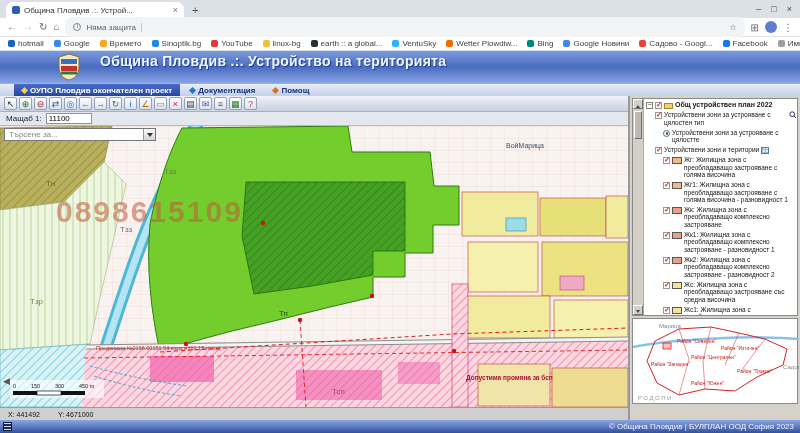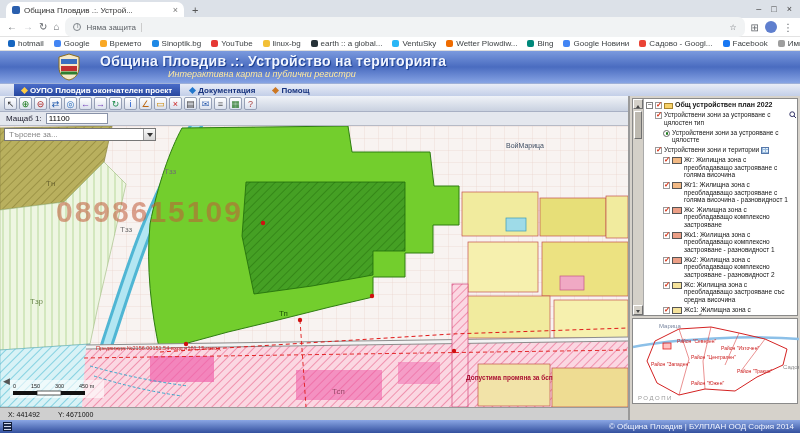--- a/index.html
+++ b/index.html
@@ -48,21 +48,21 @@
 
   
   .content { display: flex; height: 324px; }
   .leftcol { width: 628px; display: flex; flex-direction: column; }
   .rightcol { width: 172px; background: #d6d2cb; border-left: 2px solid #9a9a9a; display: flex; flex-direction: column; }
 
   .toolbar { height: 16px; background: linear-gradient(180deg,#f0f3f8,#c9d1e0); border-bottom: 1px solid #a8b0c4; display: flex; gap: 2px; align-items: center; padding: 0 4px; }
   .tool { width: 13px; height: 13px; border: 1px solid #96a0b6; border-radius: 2px; background: linear-gradient(180deg,#ffffff,#dbe1ee); font-size: 9px; line-height: 10px; text-align: center; padding: 0; }
 
   .scalerow { height: 14px; background: #e4e7ee; border-bottom: 1px solid #b6bac6; display: flex; align-items: center; gap: 4px; padding: 0 6px; font-size: 8px; color: #223; }
-  .scalerow input { width: 62px; height: 11px; font-size: 8px; border: 1px solid #8892a8; padding: 0 2px; font-family: "Liberation Sans", sans-serif; }
+  .scalerow input { width: 46px; height: 11px; font-size: 8px; border: 1px solid #8892a8; padding: 0 2px; font-family: "Liberation Sans", sans-serif; }
 
   .map { position: relative; height: 281px; background: #f8f3f1; overflow: hidden; }
   .map svg.mainmap { position: absolute; inset: 0; }
   .searchov { position: absolute; top: 2px; left: 4px; width: 152px; height: 13px; background: #fff; border: 1px solid #777; display: flex; align-items: center; padding-left: 4px; font-size: 8px; color: #888; }
   .dd { margin-left: auto; width: 12px; height: 100%; background: linear-gradient(180deg,#fafafa,#d5d5d5); border-left: 1px solid #999; display: flex; align-items: center; justify-content: center; }
   .dd::after { content: ""; border: 3px solid transparent; border-top: 4px solid #333; margin-top: 3px; }
 
   .coordsrow { height: 13px; background: #cfcfcf; border-top: 1px solid #9a9a9a; display: flex; gap: 18px; align-items: center; padding: 0 8px; font-size: 7px; color: #111; }
 
   
@@ -204,21 +204,20 @@
   </div>
 
 <div class="appheader">
   <svg class="coat" width="24" height="28" viewBox="0 0 24 28">
     <path d="M12,1 L22,4 V14 C22,22 17,26 12,27 C7,26 2,22 2,14 V4 Z" fill="#f5e9c8" stroke="#8a6d1f"></path>
     <rect x="4" y="6" width="16" height="5" fill="#3a6fc0"></rect>
     <rect x="4" y="13" width="16" height="5" fill="#c23030"></rect>
     <path d="M4,20 h16" stroke="#2e7d32" stroke-width="3"></path>
   </svg>
   <div class="apptitle">Община Пловдив .:. Устройство на територията</div>
-  <div class="appsub">Интерактивна карта и публични регистри</div>
 </div>
 
 <div class="menubar">
   <span class="mitem active">
       <span class="dia"></span>
       <span>ОУПО Пловдив окончателен проект</span>
     </span>
   <span class="mitem">
       <span class="dia"></span>
       <span>Документация</span>
@@ -519,14 +518,14 @@
           <text x="104" y="54">Район "Тракия"</text>
           <text x="58" y="66">Район "Южен"</text>
         </g>
       </svg>
     </div>
   </div>
 </div>
 
 <div class="footer">
   <span class="fmenu"></span>
-  <span class="fcopy">© Община Пловдив | БУЛПЛАН ООД София 2014</span>
+  <span class="fcopy">© Община Пловдив | БУЛПЛАН ООД София 2023</span>
 </div>
 
 </body></html>

